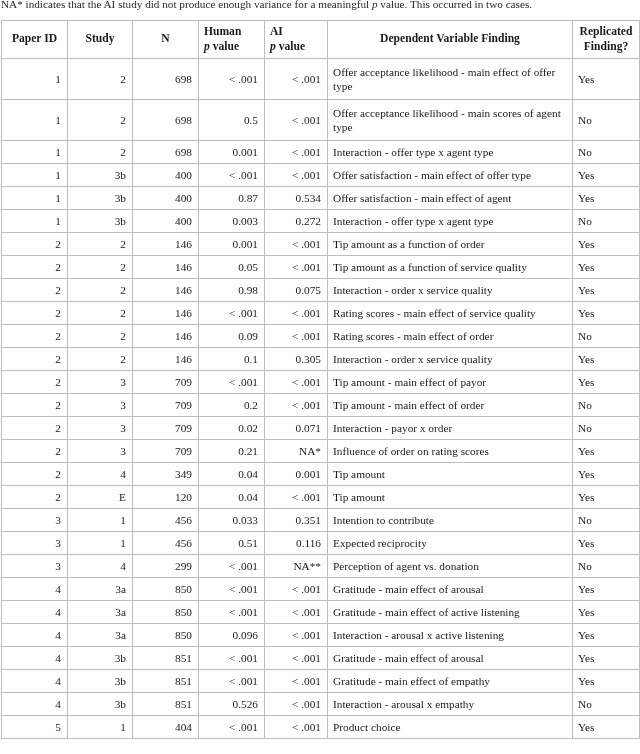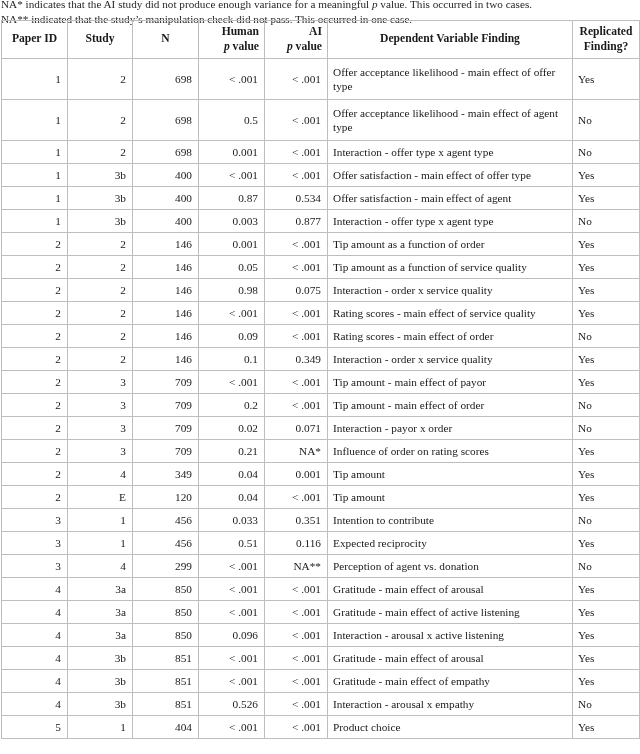--- a/index.html
+++ b/index.html
@@ -51,21 +51,21 @@
     line-height: 14.5px;
   }
   table.data-table thead th {
     font-weight: bold;
     font-size: 11.6px;
     padding: 4px 5px 4px 5px;
     height: 36px;
     box-sizing: border-box;
   }
   th.h-center { text-align: center; }
-  th.h-right  { text-align: right; }
+  th.h-right  { text-align: left; }
   th .hl { display: block; }
   th .pital { font-style: italic; }
 
   
   col.c-paper { width: 66px; }
   col.c-study { width: 65px; }
   col.c-n     { width: 66px; }
   col.c-hp    { width: 66px; }
   col.c-ap    { width: 63px; }
   col.c-dv    { width: 245px; }
@@ -82,21 +82,20 @@
   tbody tr { height: 23px; }
   tbody tr.tall { height: 41px; }
 </style>
 </head>
 <body>
 
 <div class="page">
 
   <div class="note-block">
     <div class="note-line"><span>NA* indicates that the AI study did not produce enough variance for a meaningful </span><i>p</i><span> value. This occurred in two cases.</span></div>
-    <div class="note-line">NA** indicated that the study’s manipulation check did not pass. This occurred in one case.</div>
   </div>
 
   <table class="data-table">
     <colgroup>
       <col class="c-paper">
         <col class="c-study">
         <col class="c-n">
       <col class="c-hp">
         <col class="c-ap">
         <col class="c-dv">
@@ -139,21 +138,21 @@
           <td class="num">&lt; .001</td>
           <td class="txt">Offer acceptance likelihood - main effect of offer type</td>
           <td class="txt">Yes</td>
         </tr>
         <tr class="tall">
           <td class="num">1</td>
           <td class="num">2</td>
           <td class="num">698</td>
           <td class="num">0.5</td>
           <td class="num">&lt; .001</td>
-          <td class="txt">Offer acceptance likelihood - main effect of agent type</td>
+          <td class="txt">Offer acceptance likelihood - main scores of agent type</td>
           <td class="txt">No</td>
         </tr>
         <tr>
           <td class="num">1</td>
           <td class="num">2</td>
           <td class="num">698</td>
           <td class="num">0.001</td>
           <td class="num">&lt; .001</td>
           <td class="txt">Interaction - offer type x agent type</td>
           <td class="txt">No</td>
@@ -174,21 +173,21 @@
           <td class="num">0.87</td>
           <td class="num">0.534</td>
           <td class="txt">Offer satisfaction - main effect of agent</td>
           <td class="txt">Yes</td>
         </tr>
         <tr>
           <td class="num">1</td>
           <td class="num">3b</td>
           <td class="num">400</td>
           <td class="num">0.003</td>
-          <td class="num">0.877</td>
+          <td class="num">0.272</td>
           <td class="txt">Interaction - offer type x agent type</td>
           <td class="txt">No</td>
         </tr>
         <tr>
           <td class="num">2</td>
           <td class="num">2</td>
           <td class="num">146</td>
           <td class="num">0.001</td>
           <td class="num">&lt; .001</td>
           <td class="txt">Tip amount as a function of order</td>
@@ -228,21 +227,21 @@
           <td class="num">0.09</td>
           <td class="num">&lt; .001</td>
           <td class="txt">Rating scores - main effect of order</td>
           <td class="txt">No</td>
         </tr>
         <tr>
           <td class="num">2</td>
           <td class="num">2</td>
           <td class="num">146</td>
           <td class="num">0.1</td>
-          <td class="num">0.349</td>
+          <td class="num">0.305</td>
           <td class="txt">Interaction - order x service quality</td>
           <td class="txt">Yes</td>
         </tr>
         <tr>
           <td class="num">2</td>
           <td class="num">3</td>
           <td class="num">709</td>
           <td class="num">&lt; .001</td>
           <td class="num">&lt; .001</td>
           <td class="txt">Tip amount - main effect of payor</td>

